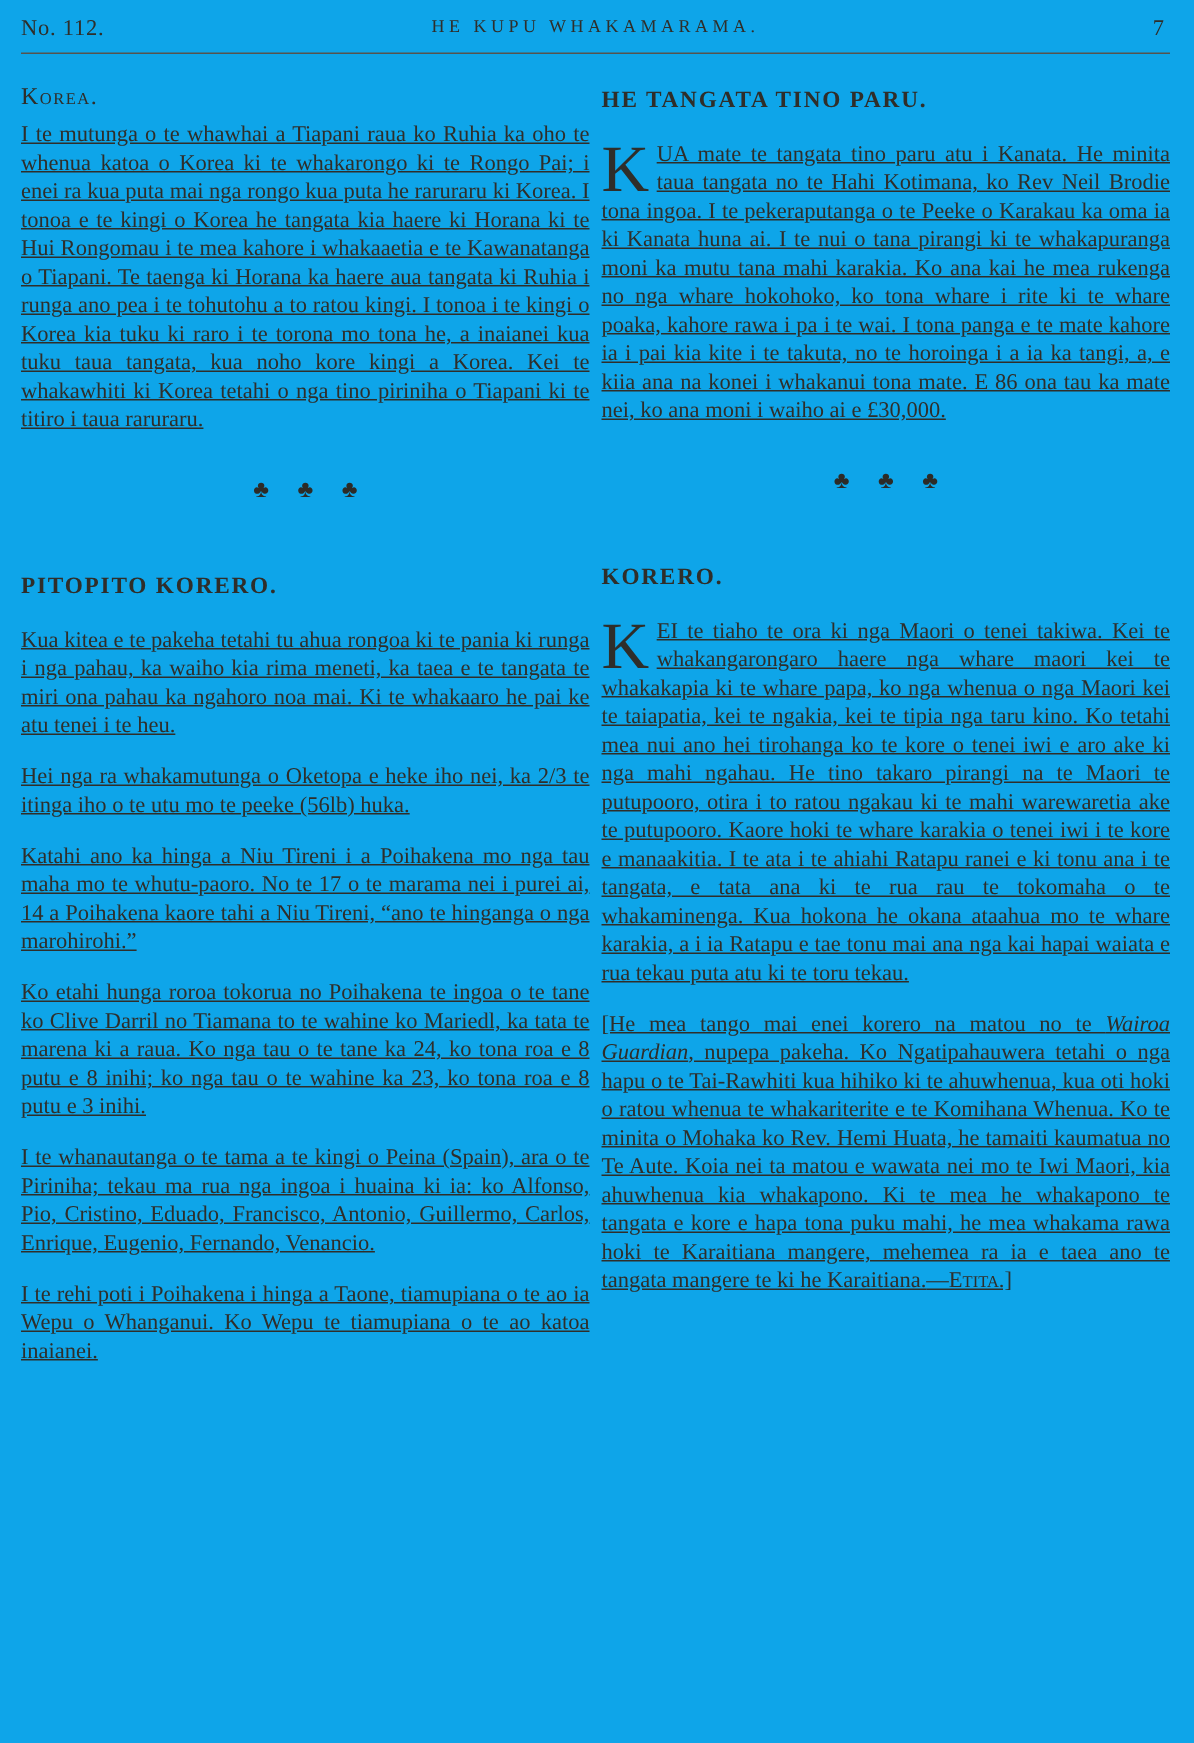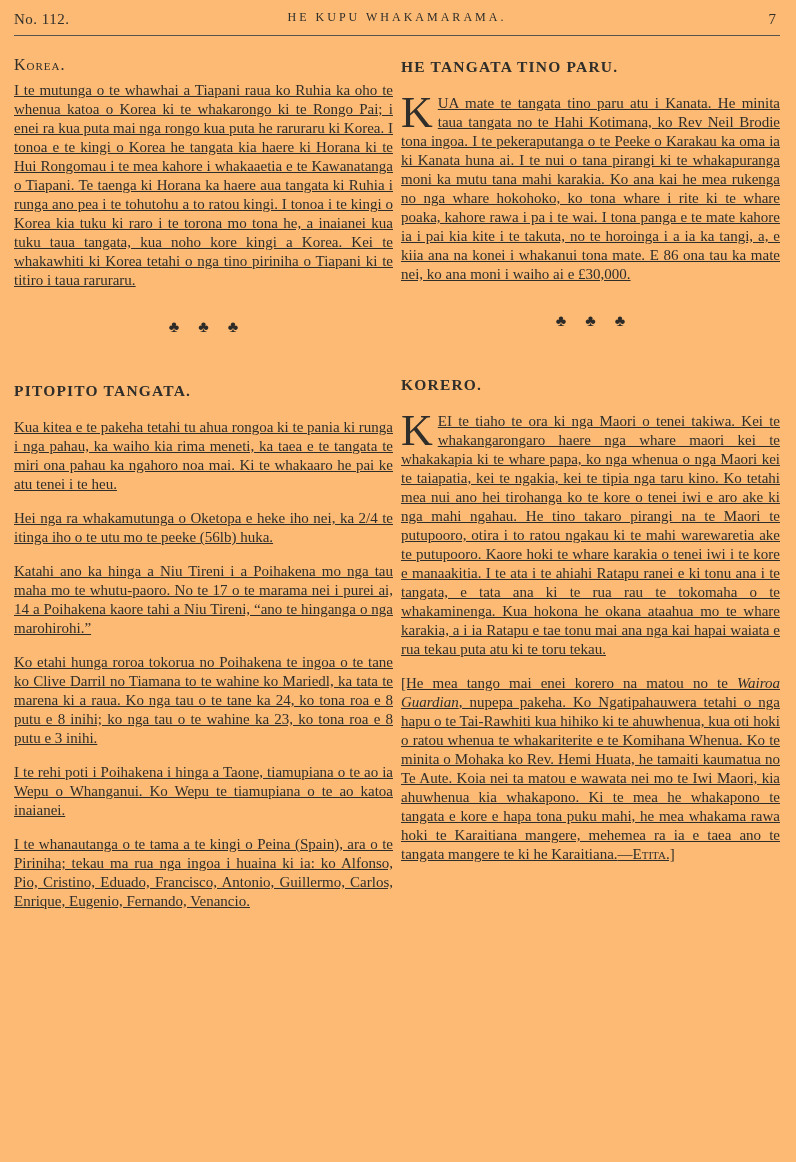--- a/index.html
+++ b/index.html
@@ -7,21 +7,21 @@
     padding: 0;
     background: #e9e8e4;
   }
   .page {
     position: relative;
     width: 796px;
     height: 1162px;
     margin: 0 auto;
     box-sizing: border-box;
     padding: 8px 16px 0 14px;
-    background: #fdba74;
+    background: #0ea5e9;
     color: #2f2e2a;
     font-family: "Liberation Serif", "DejaVu Serif", serif;
     overflow: hidden;
   }
   .masthead {
     position: relative;
     height: 24px;
   }
   .masthead .issue {
     position: absolute;
@@ -113,27 +113,27 @@
   <div class="rule"></div>
 
   <main class="columns">
 
     <section class="col">
       <h2 class="sc-heading">Korea.</h2>
       <p class="body">I te mutunga o te whawhai a Tiapani raua ko Ruhia ka oho te whenua katoa o Korea ki te whakarongo ki te Rongo Pai; i enei ra kua puta mai nga rongo kua puta he raruraru ki Korea. I tonoa e te kingi o Korea he tangata kia haere ki Horana ki te Hui Rongomau i te mea kahore i whakaaetia e te Kawanatanga o Tiapani. Te taenga ki Horana ka haere aua tangata ki Ruhia i runga ano pea i te tohutohu a to ratou kingi. I tonoa i te kingi o Korea kia tuku ki raro i te torona mo tona he, a inaianei kua tuku taua tangata, kua noho kore kingi a Korea. Kei te whakawhiti ki Korea tetahi o nga tino piriniha o Tiapani ki te titiro i taua raruraru.</p>
 
       <div class="clubs">♣ ♣ ♣</div>
 
-      <h2 class="heading">PITOPITO TANGATA.</h2>
+      <h2 class="heading">PITOPITO KORERO.</h2>
       <p class="body">Kua kitea e te pakeha tetahi tu ahua rongoa ki te pania ki runga i nga pahau, ka waiho kia rima meneti, ka taea e te tangata te miri ona pahau ka ngahoro noa mai. Ki te whakaaro he pai ke atu tenei i te heu.</p>
-      <p class="body">Hei nga ra whakamutunga o Oketopa e heke iho nei, ka 2/4 te itinga iho o te utu mo te peeke (56lb) huka.</p>
+      <p class="body">Hei nga ra whakamutunga o Oketopa e heke iho nei, ka 2/3 te itinga iho o te utu mo te peeke (56lb) huka.</p>
       <p class="body">Katahi ano ka hinga a Niu Tireni i a Poihakena mo nga tau maha mo te whutu-paoro. No te 17 o te marama nei i purei ai, 14 a Poihakena kaore tahi a Niu Tireni, “ano te hinganga o nga marohirohi.”</p>
       <p class="body">Ko etahi hunga roroa tokorua no Poihakena te ingoa o te tane ko Clive Darril no Tiamana to te wahine ko Mariedl, ka tata te marena ki a raua. Ko nga tau o te tane ka 24, ko tona roa e 8 putu e 8 inihi; ko nga tau o te wahine ka 23, ko tona roa e 8 putu e 3 inihi.</p>
+      <p class="body">I te whanautanga o te tama a te kingi o Peina (Spain), ara o te Piriniha; tekau ma rua nga ingoa i huaina ki ia: ko Alfonso, Pio, Cristino, Eduado, Francisco, Antonio, Guillermo, Carlos, Enrique, Eugenio, Fernando, Venancio.</p>
       <p class="body">I te rehi poti i Poihakena i hinga a Taone, tiamupiana o te ao ia Wepu o Whanganui. Ko Wepu te tiamupiana o te ao katoa inaianei.</p>
-      <p class="body">I te whanautanga o te tama a te kingi o Peina (Spain), ara o te Piriniha; tekau ma rua nga ingoa i huaina ki ia: ko Alfonso, Pio, Cristino, Eduado, Francisco, Antonio, Guillermo, Carlos, Enrique, Eugenio, Fernando, Venancio.</p>
     </section>
 
     <section class="col">
       <h2 class="heading top">HE TANGATA TINO PARU.</h2>
       <p class="body dropcap">KUA mate te tangata tino paru atu i Kanata. He minita taua tangata no te Hahi Kotimana, ko Rev Neil Brodie tona ingoa. I te pekeraputanga o te Peeke o Karakau ka oma ia ki Kanata huna ai. I te nui o tana pirangi ki te whakapuranga moni ka mutu tana mahi karakia. Ko ana kai he mea rukenga no nga whare hokohoko, ko tona whare i rite ki te whare poaka, kahore rawa i pa i te wai. I tona panga e te mate kahore ia i pai kia kite i te takuta, no te horoinga i a ia ka tangi, a, e kiia ana na konei i whakanui tona mate. E 86 ona tau ka mate nei, ko ana moni i waiho ai e £30,000.</p>
 
       <div class="clubs">♣ ♣ ♣</div>
 
       <h2 class="heading">KORERO.</h2>
       <p class="body dropcap">KEI te tiaho te ora ki nga Maori o tenei takiwa. Kei te whakangarongaro haere nga whare maori kei te whakakapia ki te whare papa, ko nga whenua o nga Maori kei te taiapatia, kei te ngakia, kei te tipia nga taru kino. Ko tetahi mea nui ano hei tirohanga ko te kore o tenei iwi e aro ake ki nga mahi ngahau. He tino takaro pirangi na te Maori te putupooro, otira i to ratou ngakau ki te mahi warewaretia ake te putupooro. Kaore hoki te whare karakia o tenei iwi i te kore e manaakitia. I te ata i te ahiahi Ratapu ranei e ki tonu ana i te tangata, e tata ana ki te rua rau te tokomaha o te whakaminenga. Kua hokona he okana ataahua mo te whare karakia, a i ia Ratapu e tae tonu mai ana nga kai hapai waiata e rua tekau puta atu ki te toru tekau.</p>

